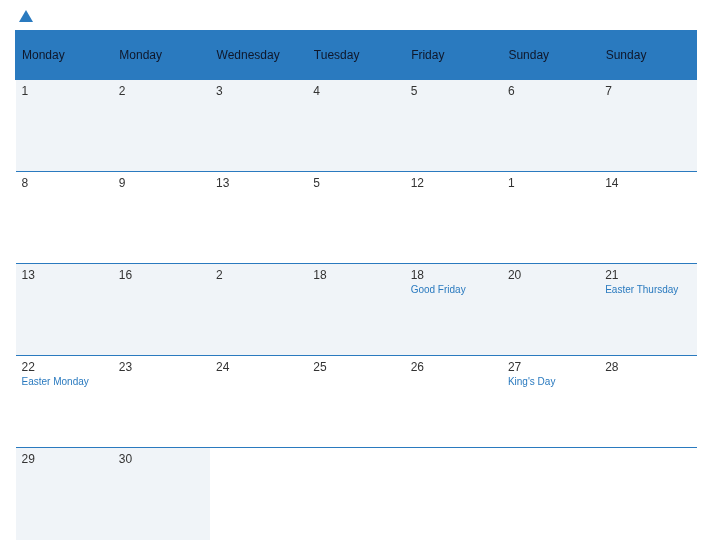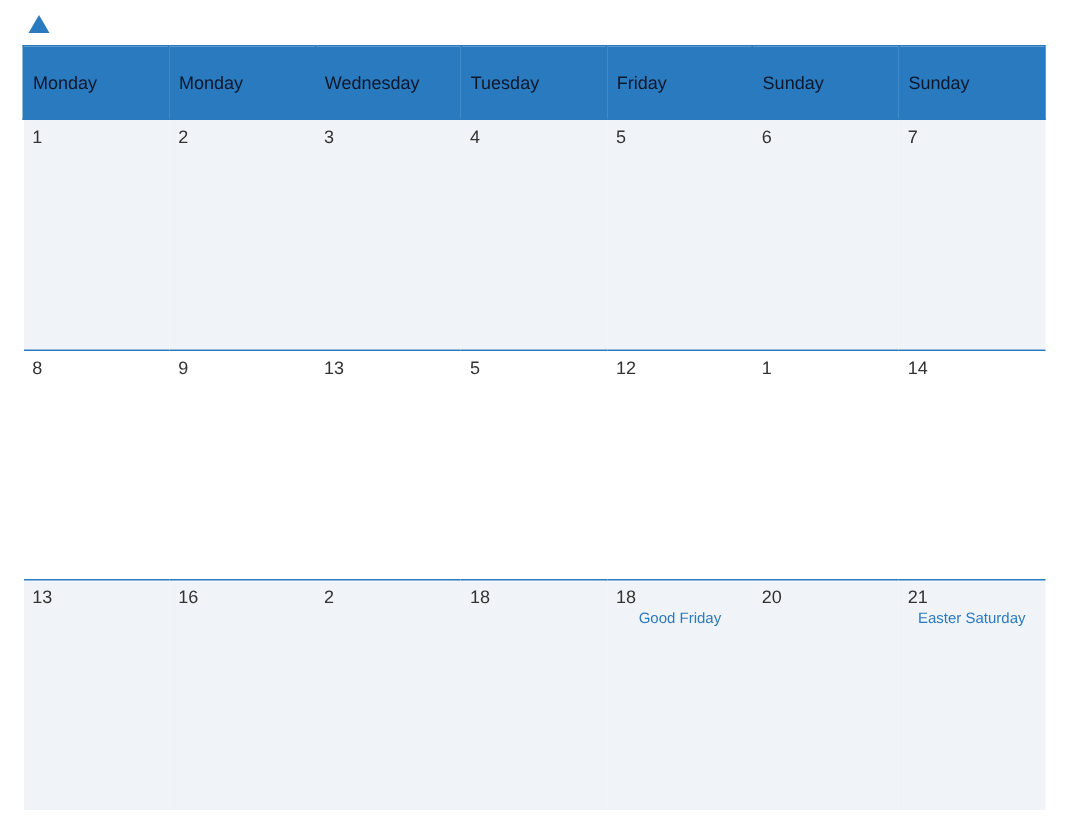--- a/index.html
+++ b/index.html
@@ -93,21 +93,20 @@
     .day-num {
       font-size: 12px;
       color: #333;
       display: block;
     }
     .day-event {
       font-size: 10px;
       color: #2a7abf;
       display: block;
       margin-top: 2px;
-      text-align: center;
     }
     .empty {
       background: #fff !important;
     }
   </style>
 </head>
 <body>
 
 <div class="header">
   <div class="logo">
@@ -195,17 +194,55 @@
         </td>
         <td>
           <span class="day-num">18</span>
           <span class="day-event">Good Friday</span>
         </td>
         <td>
           <span class="day-num">20</span>
         </td>
         <td>
           <span class="day-num">21</span>
-          <span class="day-event">Easter Saturday</span>
-        </td>
+          <span class="day-event">Easter Thursday</span>
+        </td>
+      </tr>
+      <tr>
+        <td>
+          <span class="day-num">22</span>
+          <span class="day-event">Easter Monday</span>
+        </td>
+        <td>
+          <span class="day-num">23</span>
+        </td>
+        <td>
+          <span class="day-num">24</span>
+        </td>
+        <td>
+          <span class="day-num">25</span>
+        </td>
+        <td>
+          <span class="day-num">26</span>
+        </td>
+        <td>
+          <span class="day-num">27</span>
+          <span class="day-event">King's Day</span>
+        </td>
+        <td>
+          <span class="day-num">28</span>
+        </td>
+      </tr>
+      <tr>
+        <td>
+          <span class="day-num">29</span>
+        </td>
+        <td>
+          <span class="day-num">30</span>
+        </td>
+        <td class="empty"></td>
+        <td class="empty"></td>
+        <td class="empty"></td>
+        <td class="empty"></td>
+        <td class="empty"></td>
       </tr>
     </tbody>
 </table>
 
 </body></html>

